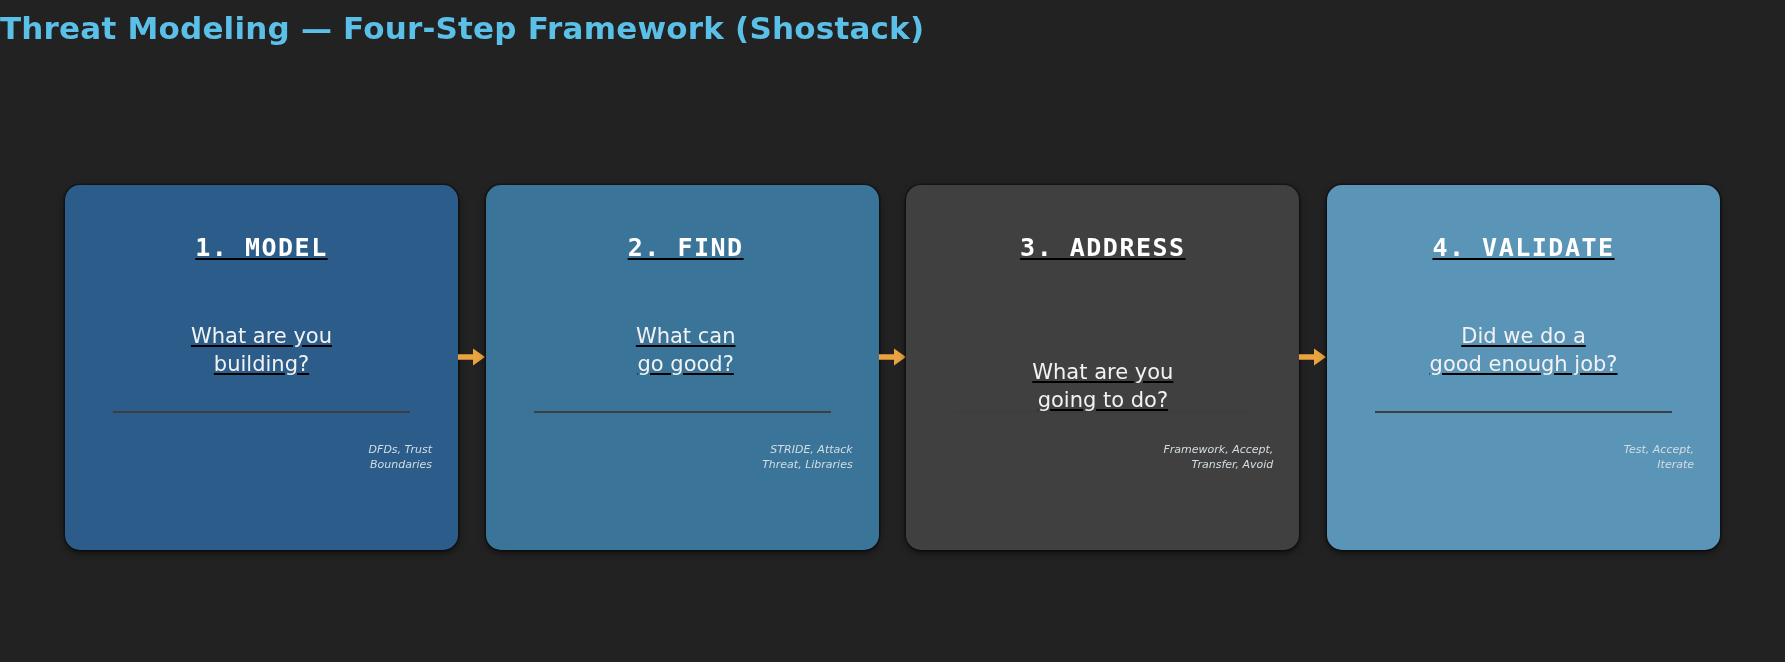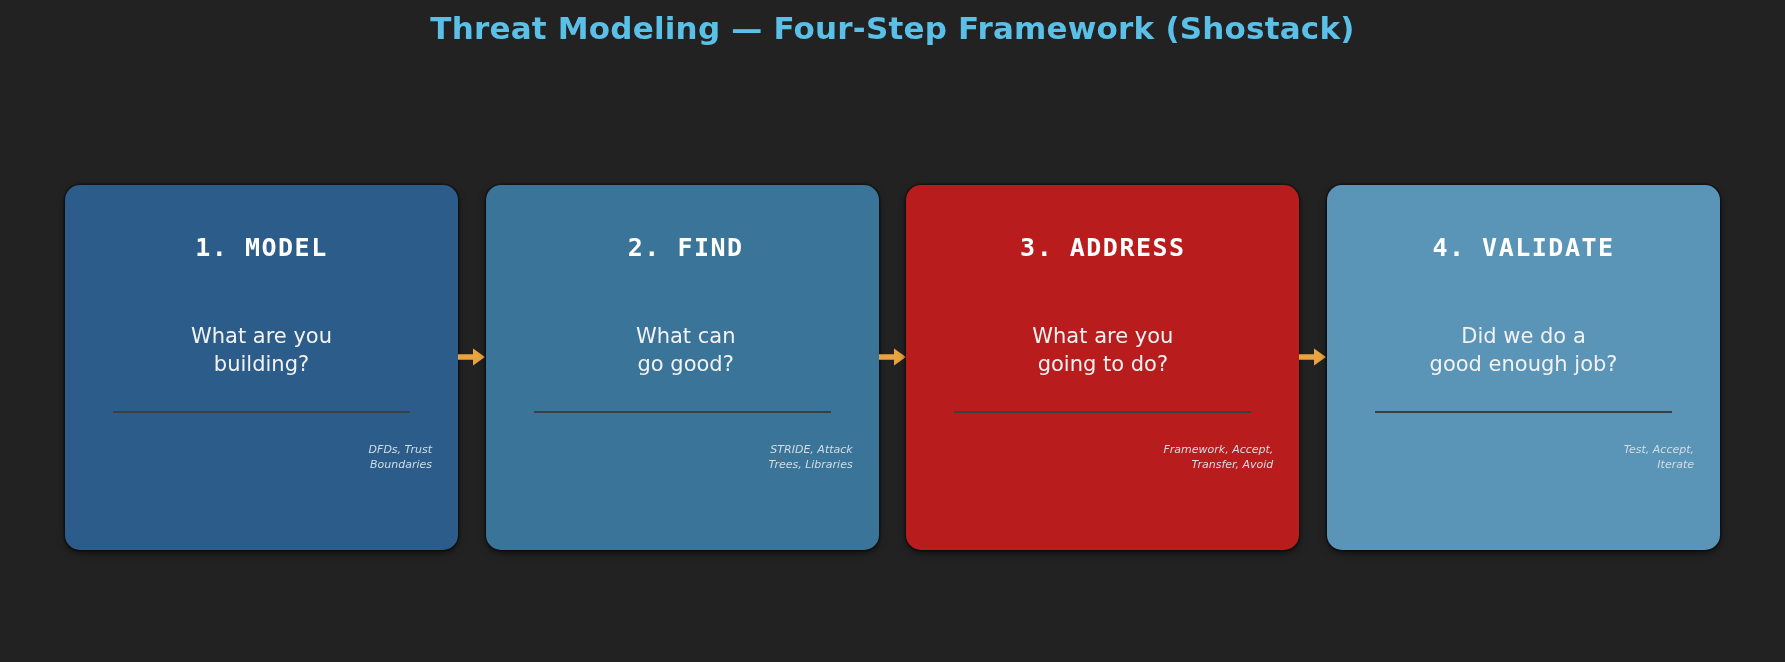--- a/index.html
+++ b/index.html
@@ -16,21 +16,20 @@
   }
 
   
   .page-title {
     position: absolute;
     top: 0;
     left: 0;
     width: 1785px;
     height: 56px;
     line-height: 56px;
-    text-align: center;
     font-family: "DejaVu Sans", sans-serif;
     font-size: 31px;
     font-weight: bold;
     color: #5bc0e8;
     letter-spacing: 0.2px;
     white-space: nowrap;
   }
 
   
   .flow-row {
@@ -50,20 +49,21 @@
     height: 365px;
     border-radius: 15px;
     box-sizing: border-box;
     padding: 0 26px;
     display: flex;
     flex-direction: column;
     align-items: center;
     box-shadow: 0 3px 7px rgba(0,0,0,0.55),
                 0 0 0 1.5px rgba(0,0,0,0.30);
     flex: 0 0 auto;
+    text-decoration: underline;
   }
 
   .card-heading {
     font-family: "DejaVu Sans Mono", monospace;
     font-size: 25px;
     font-weight: bold;
     color: #ffffff;
     letter-spacing: 1.5px;
     margin-top: 48px;
     text-align: center;
@@ -150,31 +150,31 @@
 
   <div class="step-card" style="background: rgb(58, 116, 153); padding-left: 33px;">
     <div class="card-heading">2. FIND</div>
     <div class="card-question">
       <span class="sr-line">What can</span>
       <span class="sr-line">go good?</span>
     </div>
     <div class="card-divider" style="border-top-color: rgb(58, 63, 68);"></div>
     <div class="card-footnote">
       <span class="sr-line">STRIDE, Attack</span>
-      <span class="sr-line">Trees, Libraries</span>
+      <span class="sr-line">Threat, Libraries</span>
     </div>
   </div>
 
   <div class="arrow-gap">
     <svg class="flow-arrow" viewBox="0 0 28 20">
       <path d="M0 7.2 H15 V1.5 L27 10 L15 18.5 V12.8 H0 Z" fill="#eaa33e"></path>
     </svg>
   </div>
 
-  <div class="step-card" style="background: #b91c1c;">
+  <div class="step-card" style="background: #404040; gap: 36px;">
     <div class="card-heading">3. ADDRESS</div>
     <div class="card-question">
       <span class="sr-line">What are you</span>
       <span class="sr-line">going to do?</span>
     </div>
     <div class="card-divider" style="border-top-color: rgb(58, 63, 68);"></div>
     <div class="card-footnote">
       <span class="sr-line">Framework, Accept,</span>
       <span class="sr-line">Transfer, Avoid</span>
     </div>

